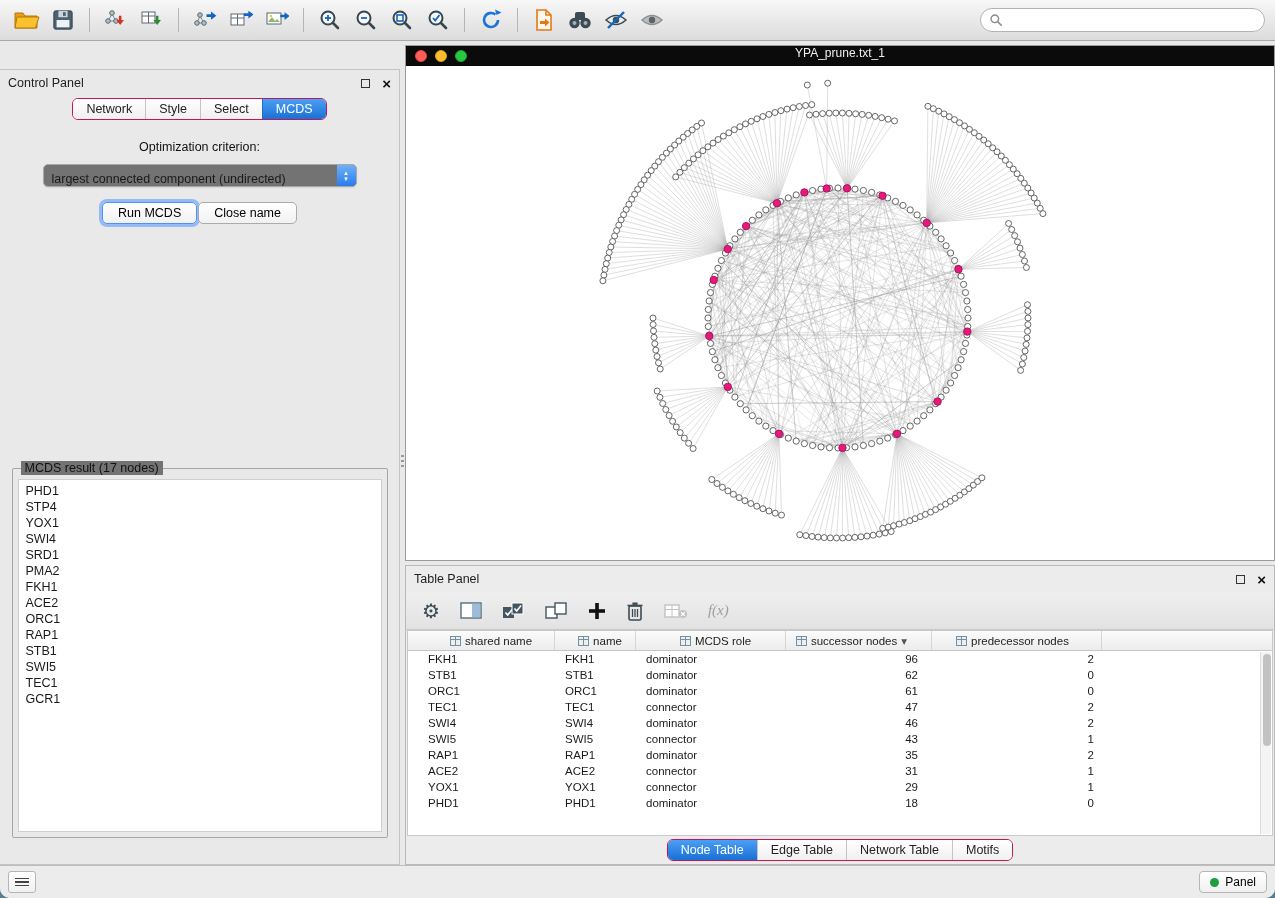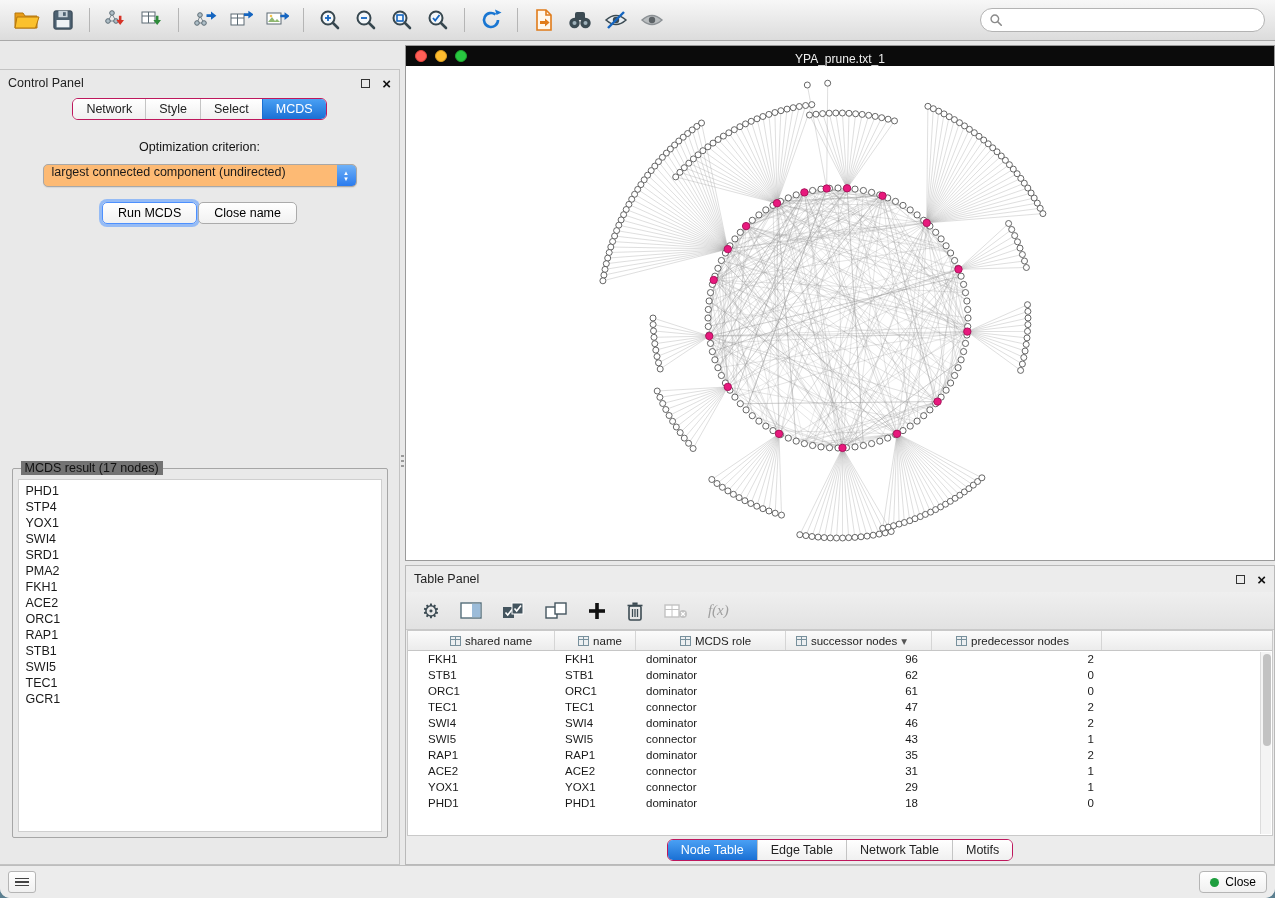--- a/index.html
+++ b/index.html
@@ -42,22 +42,22 @@
   .cp-tabs { display:flex; justify-content:center; margin-top:2px; }
   .seg { display:inline-flex; border:1px solid #be185d; border-radius:6px; overflow:hidden;
          background:#fdfdfd; }
   .seg .tab { padding:3px 13px; font-size:12.5px; color:#222; border-left:1px solid #c4c4c4;
               background:linear-gradient(#ffffff,#f0f0f0); cursor:pointer; white-space:nowrap; }
   .seg .tab:first-child { border-left:none; }
   .seg .tab.active { background:linear-gradient(#4aa0f4,#1a70d4); color:#fff; border-left-color:#1a70d4; }
 
   .cp-content { display:flex; flex-direction:column; align-items:center; flex:1; min-height:0; }
   .opt-label { margin-top:20px; font-size:12.5px; color:#111; }
-  .dropdown { margin-top:10px; width:314px; height:23px; display:flex; align-items:flex-start;
-              background:#fdba74; border:1px solid #a8a8a8; border-radius:5px; cursor:pointer;
+  .dropdown { margin-top:10px; width:314px; height:23px; display:flex; align-items:flex-end;
+              background:#737373; border:1px solid #a8a8a8; border-radius:5px; cursor:pointer;
               box-shadow:0 1px 1px rgba(0,0,0,0.08); overflow:hidden; }
   .dropdown .dd-text { flex:1; padding:0 8px; font-size:12.5px; white-space:nowrap; overflow:hidden; }
   .dropdown .dd-step { width:19px; align-self:stretch; background:linear-gradient(#6fb1f7,#2a7bee);
                        display:flex; flex-direction:column; align-items:center; justify-content:center;
                        color:#fff; font-size:7px; line-height:6px; border-radius:0 4px 4px 0; }
   .btn-row { margin-top:15px; display:flex; gap:1px; }
   .btn { font-size:12.5px; padding:3px 15px; border-radius:5px; cursor:pointer;
          background:linear-gradient(#ffffff,#f1f1f1); border:1px solid #ababab;
          font-family:"Liberation Sans","DejaVu Sans",sans-serif; }
   .btn.focused { border:1px solid #4d90fe; box-shadow:0 0 0 3px rgba(80,150,255,0.55); }
@@ -76,21 +76,21 @@
   .v-split { width:5px; flex:0 0 5px; position:relative; cursor:col-resize; }
   .v-split::after { content:""; position:absolute; left:1px; top:50%; width:3px; height:14px;
                     background:repeating-linear-gradient(#9a9a9a 0 2px, transparent 2px 5px); }
 
   
   .right { flex:1; display:flex; flex-direction:column; min-width:0; }
 
   .network-window { height:516px; flex:0 0 516px; background:#fff;
                     border:1px solid #9a9a9a; display:flex; flex-direction:column; }
   .net-titlebar { height:20px; flex:0 0 20px; background:#0b0b0b; position:relative;
-                  display:flex; align-items:flex-end; justify-content:center; }
+                  display:flex; align-items:flex-start; justify-content:center; }
   .net-title { color:#efefef; font-size:12px; }
   .traffic { position:absolute; left:9px; top:4px; display:flex; gap:8px; }
   .light { width:12px; height:12px; border-radius:50%; cursor:pointer; }
   .light.red { background:#ff5f57; border:1px solid #e0443e; }
   .light.yellow { background:#febc2e; border:1px solid #d89c21; }
   .light.green { background:#28c840; border:1px solid #1da32f; }
   .net-canvas { flex:1; width:100%; background:#fff; }
 
   .h-split { height:4px; flex:0 0 4px; background:#e9e9e9; cursor:row-resize; }
 
@@ -1405,16 +1405,16 @@
 
   <div class="statusbar">
     <div class="menu-btn">
       <i></i>
         <i></i>
         <i></i>
     </div>
     <span class="spacer"></span>
     <button class="memory-btn">
       <span class="mem-dot"></span>
-      <span>Close</span>
+      <span>Panel</span>
     </button>
   </div>
 </div>
 
 </body></html>

